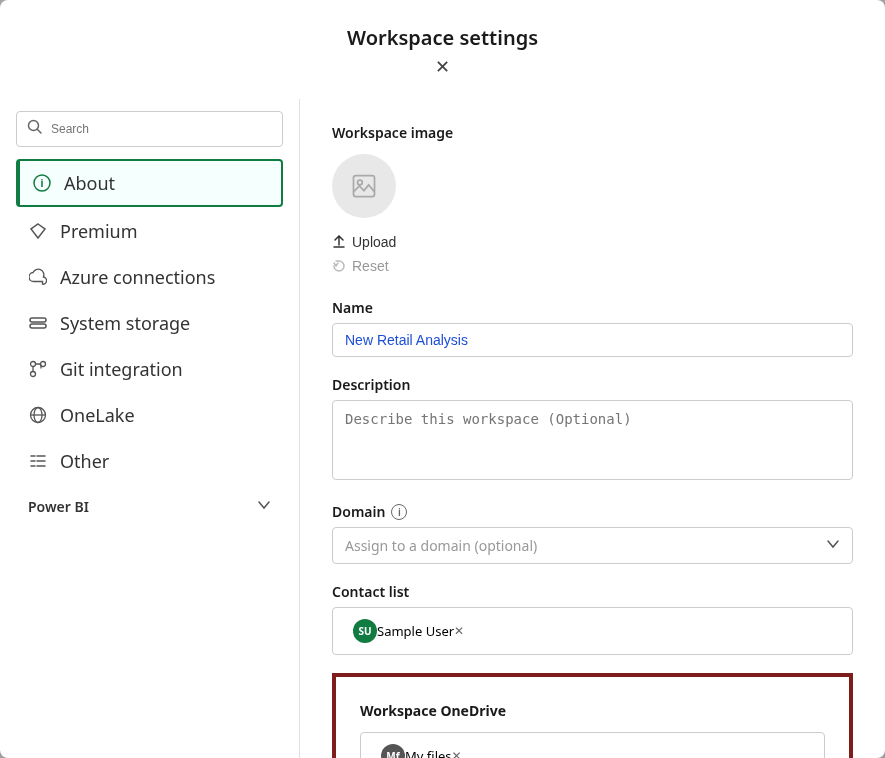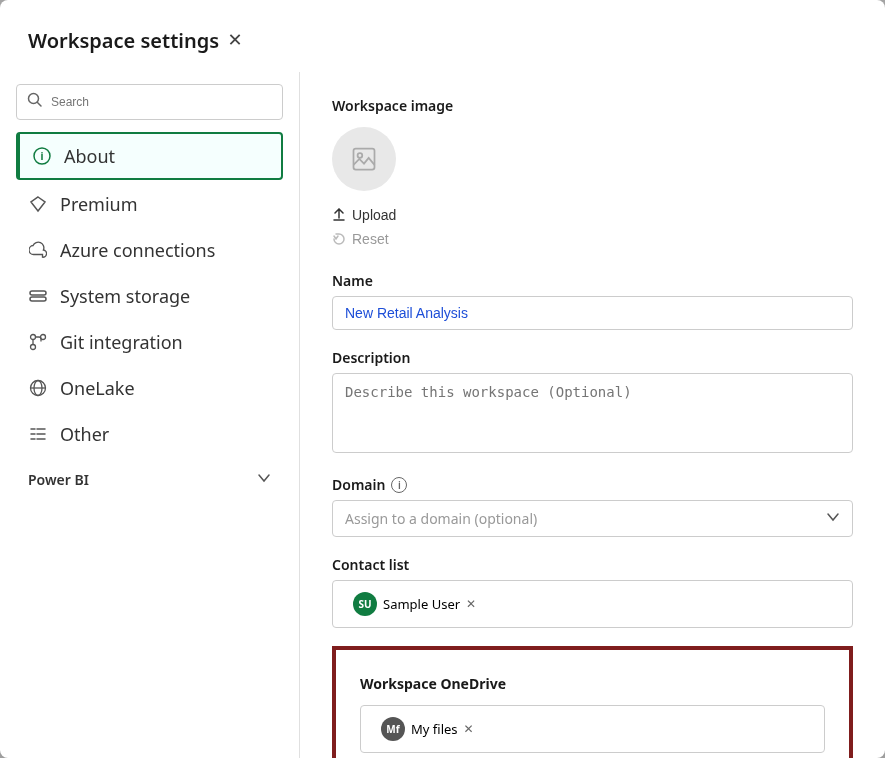--- a/index.html
+++ b/index.html
@@ -29,22 +29,24 @@
       max-height: 758px;
       box-shadow: 0 8px 40px rgba(0,0,0,0.2);
       display: flex;
       flex-direction: column;
       overflow: hidden;
     }
 
     .modal-header {
       display: flex;
       align-items: center;
+      justify-content: space-between;
       padding: 24px 28px 16px 28px;
       border-bottom: none;
+      flex-direction: column;
     }
 
     .modal-title {
       font-size: 20px;
       font-weight: 600;
       color: #1a1a1a;
     }
 
     .close-btn {
       background: none;
@@ -260,21 +262,20 @@
       display: flex;
       align-items: center;
       flex-wrap: wrap;
       gap: 6px;
       margin-bottom: 18px;
     }
 
     .chip {
       display: flex;
       align-items: center;
-      gap: 6px;
       padding: 3px 8px;
       border-radius: 12px;
       font-size: 13px;
     }
 
     .chip-avatar {
       width: 24px;
       height: 24px;
       border-radius: 50%;
       display: flex;

